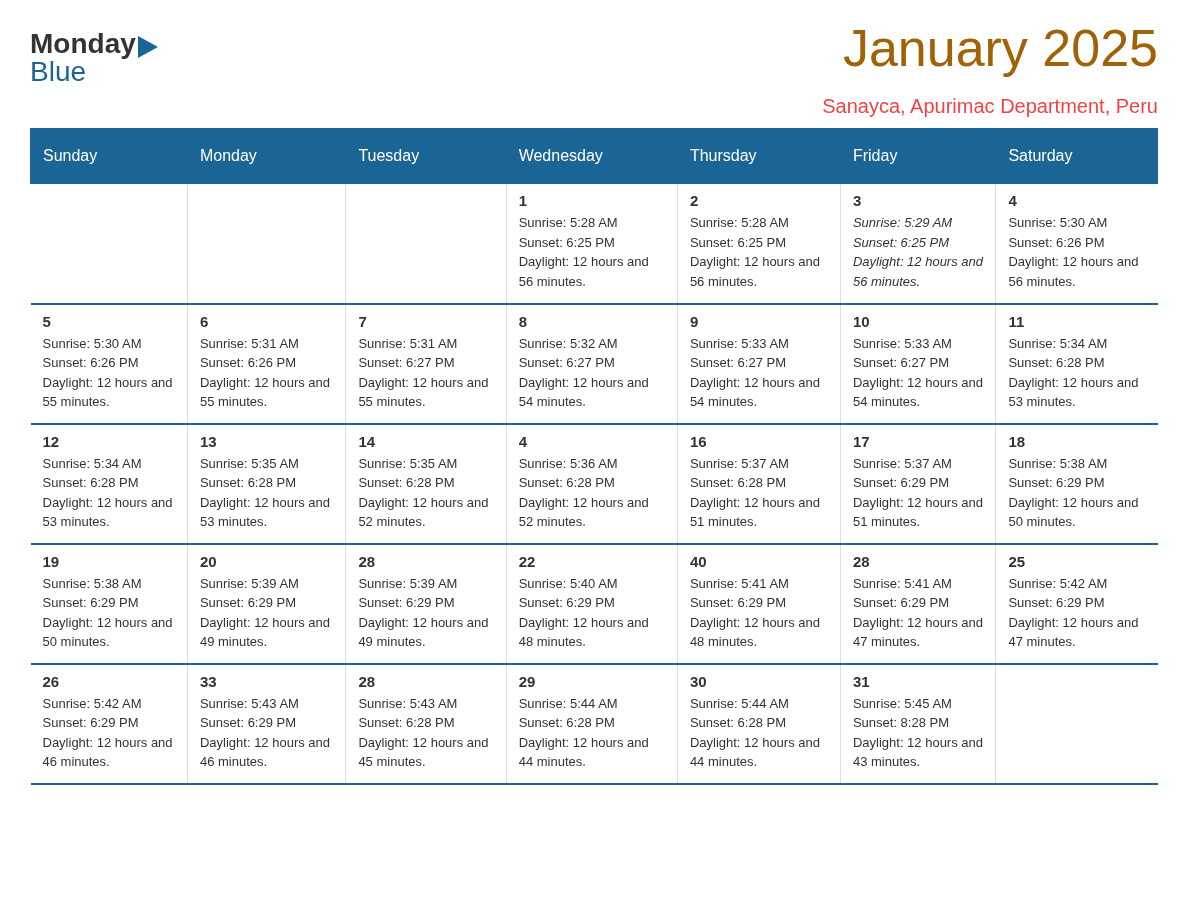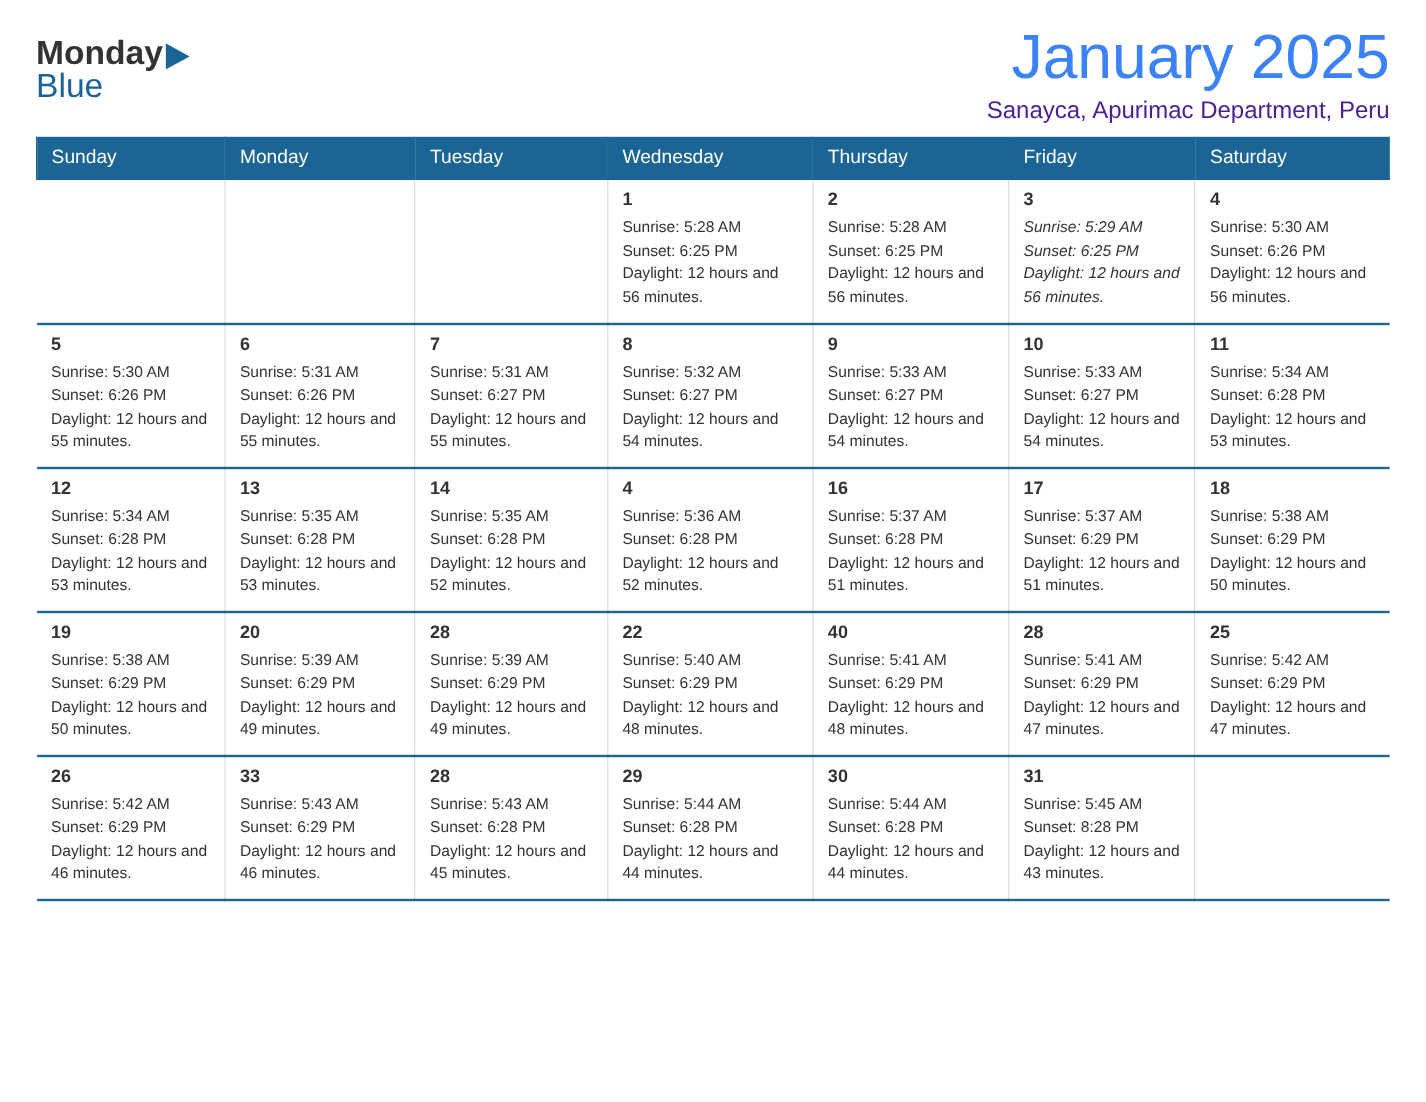--- a/index.html
+++ b/index.html
@@ -39,41 +39,41 @@
     .logo-top-row {
       display: flex;
       align-items: flex-end;
     }
     .title-block {
       text-align: right;
     }
     .page-title {
       font-size: 52px;
       font-weight: normal;
-      color: #3b82f6;
+      color: #a16207;
       line-height: 1.1;
     }
     .page-subtitle {
       font-size: 20px;
-      color: #4c1d95;
-      margin-top: 4px;
+      color: #ef4444;
+      margin-top: 18px;
     }
     table {
       width: 100%;
       border-collapse: collapse;
       margin-top: 10px;
     }
     thead tr {
       background-color: #1a6496;
     }
     thead th {
       color: #fff;
       font-size: 16px;
       font-weight: normal;
-      padding: 8px 12px;
+      padding: 18px 12px;
       text-align: left;
       border: 1px solid #1a6496;
     }
     tbody tr {
       border-bottom: 2px solid #1a6496;
     }
     tbody td {
       padding: 8px 12px;
       vertical-align: top;
       border-right: 1px solid #ddd;

